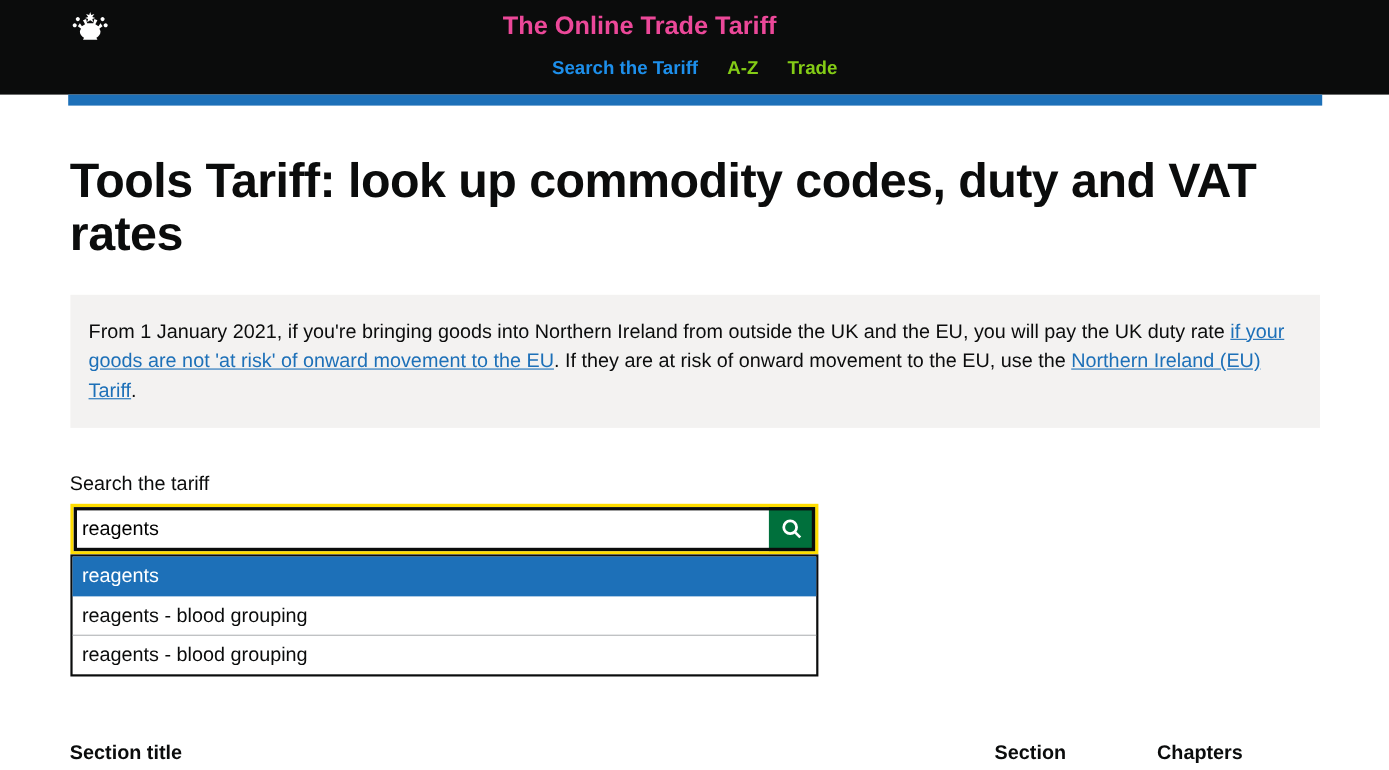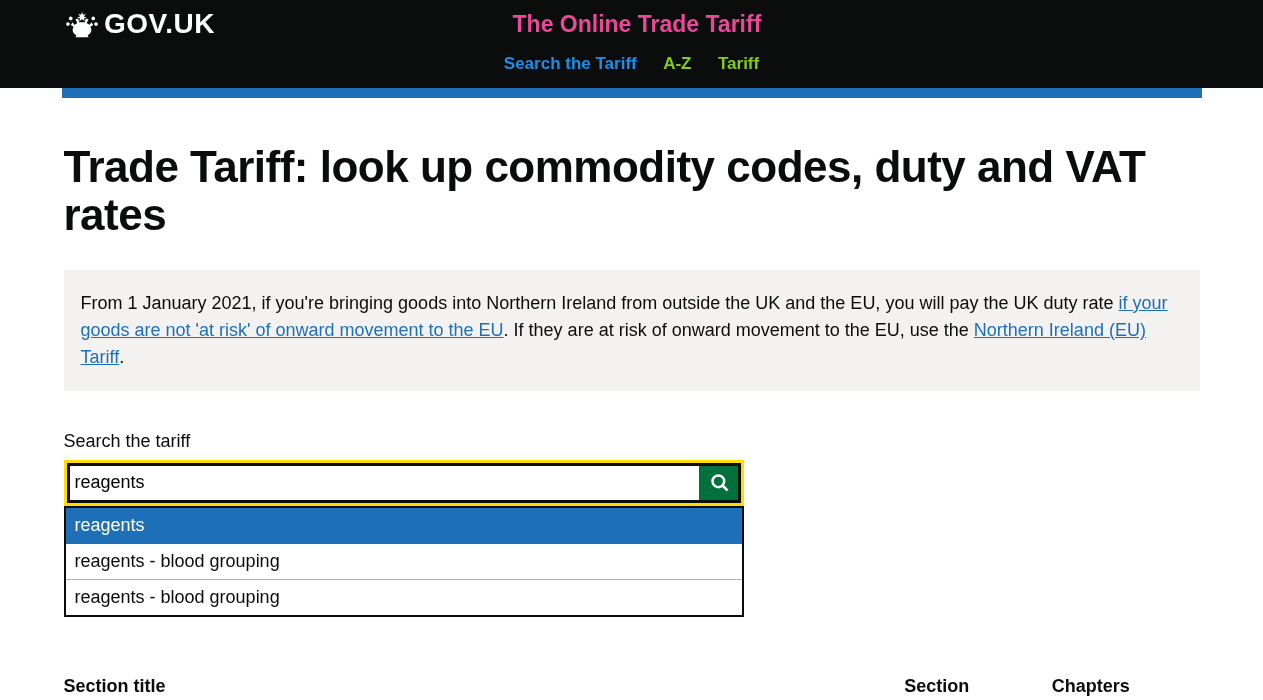--- a/index.html
+++ b/index.html
@@ -187,36 +187,35 @@
 </head>
 <body>
 
 <header class="header-black">
   <div class="header-inner">
     <div class="header-top">
       <a href="#" class="govuk-logo">
         <svg class="crown-svg" viewBox="0 0 36 32">
           <path d="M25 30L24 28C26 27 28 25 28 22C28 21 27 20 27 19L30 17L28 14L26 17C25 16 24 16 23 15L25 11L22 10L21 14C20 14 19 14 18 14C17 14 16 14 15 14L14 10L11 11L13 15C12 16 11 16 10 17L8 14L6 17L9 19C9 20 8 21 8 22C8 25 10 27 12 28L11 30H25Z M18 3L19 6L22 5L20 8L23 9L20 10L21 13L18 11L15 13L16 10L13 9L16 8L14 5L17 6L18 3Z M6 8C7 8 8 9 8 10C8 11 7 12 6 12C5 12 4 11 4 10C4 9 5 8 6 8Z M30 8C31 8 32 9 32 10C32 11 31 12 30 12C29 12 28 11 28 10C28 9 29 8 30 8Z M3 14C4 14 5 15 5 16C5 17 4 18 3 18C2 18 1 17 1 16C1 15 2 14 3 14Z M33 14C34 14 35 15 35 16C35 17 34 18 33 18C32 18 31 17 31 16C31 15 32 14 33 14Z"></path>
         </svg>
-        <span class="govuk-text">GOV.UK</span>
       </a>
       <div class="service-name">The Online Trade Tariff</div>
     </div>
     <nav class="header-nav">
       <a href="#" class="active">Search the Tariff</a>
       <a href="#">A-Z</a>
-      <a href="#">Tariff</a>
+      <a href="#">Trade</a>
     </nav>
   </div>
 </header>
 
 <div class="blue-bar"></div>
 
 <main class="main-content">
-  <h1 class="page-title">Trade Tariff: look up commodity codes, duty and VAT rates</h1>
+  <h1 class="page-title">Tools Tariff: look up commodity codes, duty and VAT rates</h1>
 
   <div class="notice-box">
     <p>
       <span>From 1 January 2021, if you're bringing goods into Northern Ireland from outside the UK and the EU, you will pay the UK duty rate </span><a href="#">if your goods are not 'at risk' of onward movement to the EU</a><span>. If they are at risk of onward movement to the EU, use the </span><a href="#">Northern Ireland (EU) Tariff</a><span>.</span>
     </p>
   </div>
 
   <div class="search-wrapper">
     <label class="search-label">Search the tariff</label>
     <div class="search-row">

